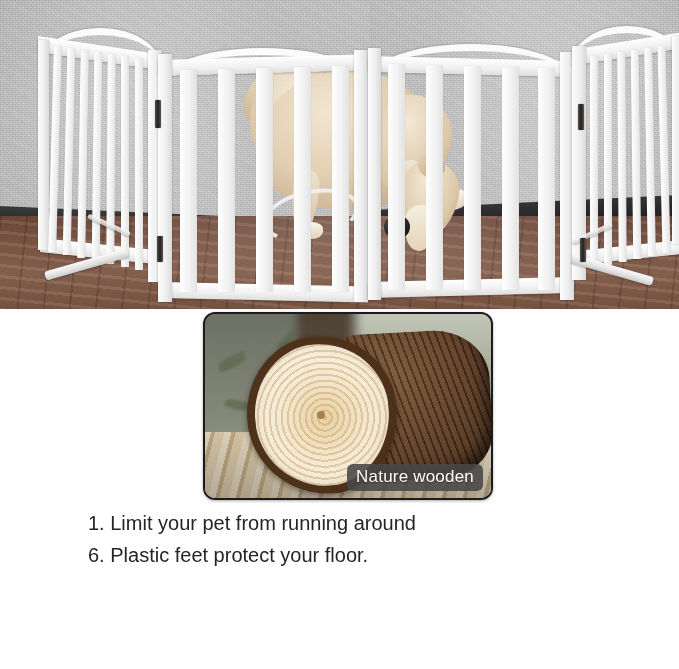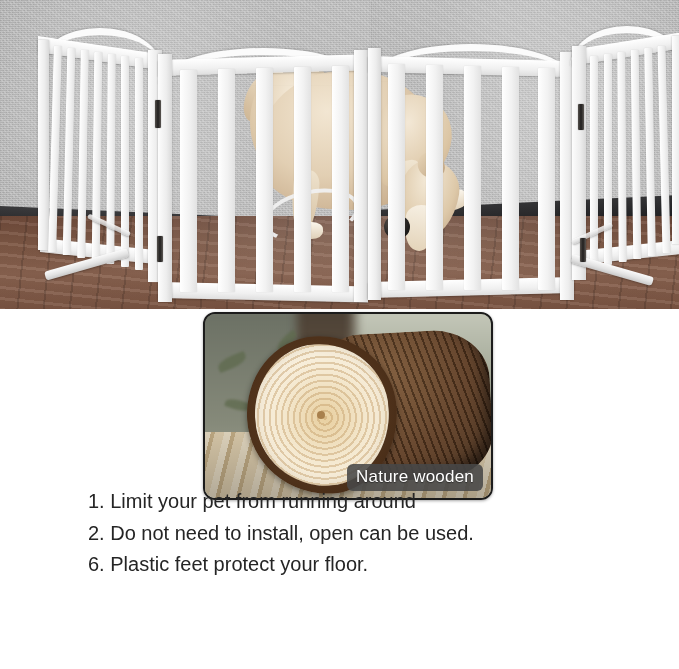--- a/index.html
+++ b/index.html
@@ -138,21 +138,21 @@
       radial-gradient(circle at 52% 52%, #e8cf9f 0%, #f3e6cb 38%, #fbf4e5 70%, #f6eeda 100%);
     transform:rotate(-4deg);box-shadow:inset 0 0 16px rgba(170,140,95,.35);}
   .log-pith{position:absolute;left:112px;top:97px;width:8px;height:8px;border-radius:50%;
     background:#a8804d;}
   
   #badge{position:absolute;right:8px;bottom:7px;padding:3px 9px 4px;border-radius:6px;
     background:rgba(72,72,72,.88);color:#ffffff;font-size:17px;line-height:20px;letter-spacing:.2px;
     font-family:"Liberation Sans", sans-serif;text-shadow:0 1px 1px rgba(0,0,0,.45);}
 
   
-  #features{position:absolute;left:88px;top:486px;width:580px;}
+  #features{position:absolute;left:88px;top:508px;width:580px;}
   .feat{font-size:20px;line-height:31.5px;color:#252525;white-space:nowrap;
     font-family:"Liberation Sans", sans-serif;}
 </style>
 </head>
 <body>
 
 <div id="page">
 
   <div id="hero">
 
@@ -260,17 +260,16 @@
     <div class="stick-shade"></div>
     <div class="log-bark"></div>
     <div class="log-face-outer"></div>
     <div class="log-face"></div>
     <div class="log-pith"></div>
     <div id="badge">Nature wooden</div>
   </div>
 
   <div id="features">
     <div class="feat">1. Limit your pet from running around</div>
-    <div class="feat">2. Do not need to install, open can be used.</div>
     <div class="feat">6. Plastic feet protect your floor.</div>
   </div>
 
 </div>
 
 </body></html>

